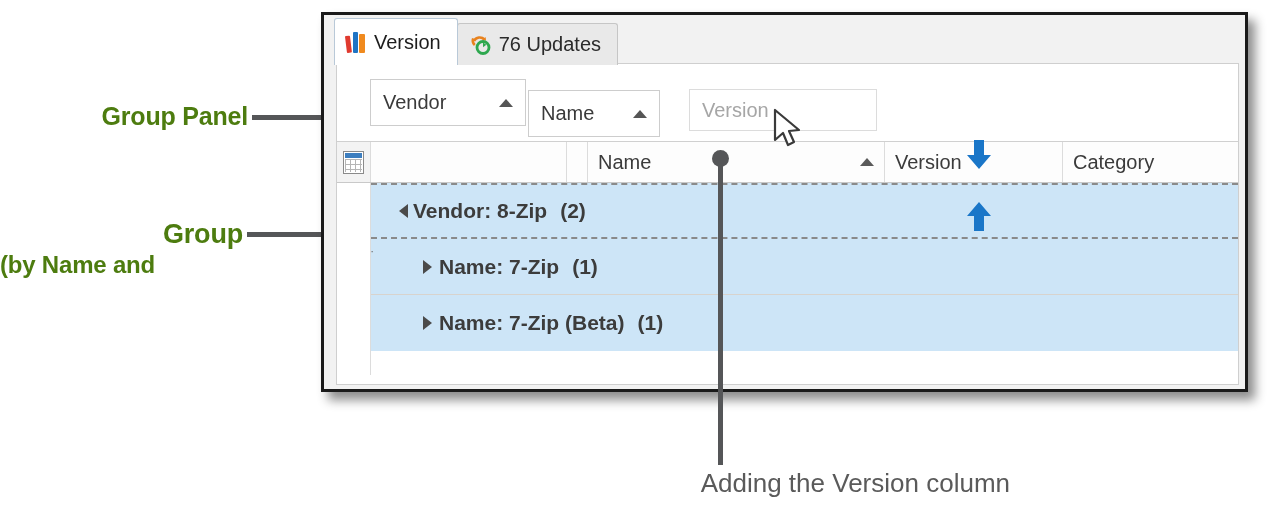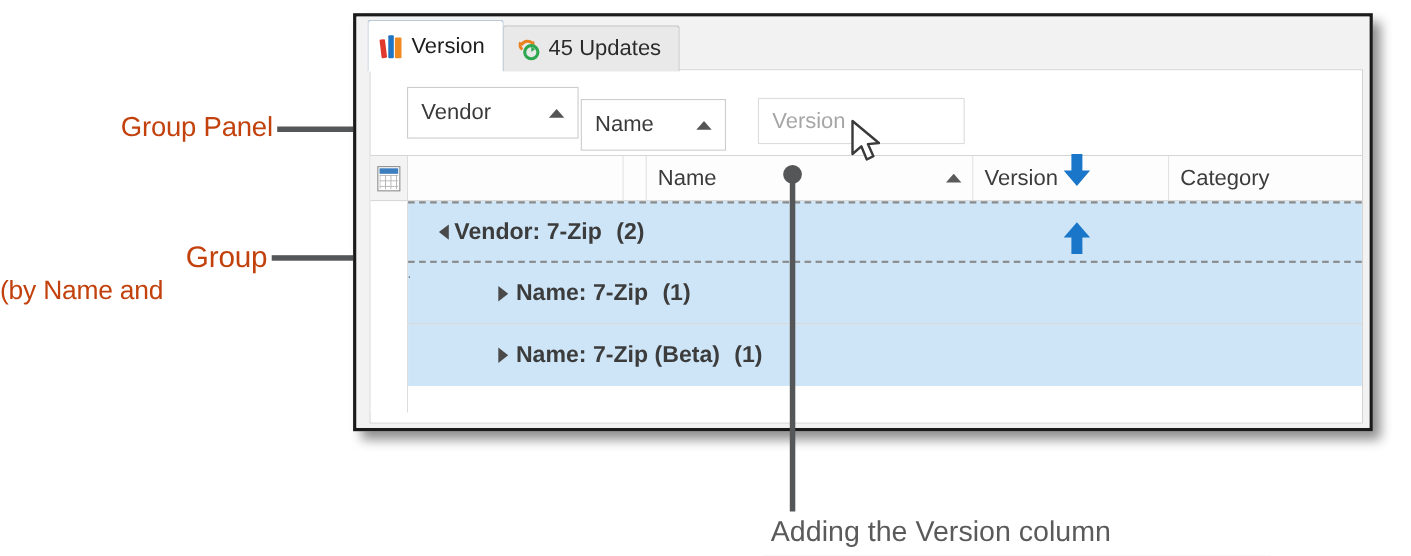--- a/index.html
+++ b/index.html
@@ -9,22 +9,22 @@
     background:#ffffff;
     font-family:"Liberation Sans", sans-serif;
     position:relative;
     overflow:hidden;
     -webkit-font-smoothing:antialiased;
   }
 
   
   .annot-label {
     position:absolute;
-    color:#c2410c;
-    font-weight:normal;
+    color:#4d7c0f;
+    font-weight:bold;
     text-align:right;
     line-height:1.22;
     letter-spacing:-0.2px;
   }
   #annot-group-panel { left:0; top:101px; width:248px; font-size:25px; }
   #annot-group       { left:0; top:218px; width:243px; font-size:27px; }
   #annot-group-sub   { left:0; top:250px; width:243px; font-size:24px; text-align:left; }
 
   .leader-line {
     position:absolute;
@@ -267,21 +267,21 @@
   .expander-right {
     width:0; height:0;
     border-top:7px solid transparent;
     border-bottom:7px solid transparent;
     border-left:9px solid #4a4a4a;
     margin-right:7px;
     flex:none;
   }
   .group-count { margin-left:13px; font-weight:bold; }
   .indent-1 { padding-left:28px; }
-  .indent-2 { padding-left:82px;text-align:center; }
+  .indent-2 { padding-left:52px;text-align:center; }
 
   
   #mouse-cursor { position:absolute; left:772px; top:108px; z-index:40; }
   
   #row-tick {
     position:absolute; left:370px; top:243px;
     font-size:13px; color:#777; z-index:55;
   }
 </style>
 </head>
@@ -313,21 +313,21 @@
       <div class="tab">
         <span class="refresh-icon">
           <svg width="21" height="21" viewBox="0 0 21 21">
             <path d="M4 7 a6.5 6.5 0 0 1 10.5 -1.5" fill="none" stroke="#e8821e" stroke-width="2.6"></path>
             <path d="M15.5 3 l0.6 3.6 l-3.6 -0.5 z" fill="#e8821e"></path>
             <path d="M3.2 4.4 a6 6 0 0 0 1.6 6.6" fill="none" stroke="#e8821e" stroke-width="2.6"></path>
             <circle cx="13" cy="13.5" r="6" fill="none" stroke="#2ea84f" stroke-width="2.8"></circle>
             <path d="M13 8.4 l3.4 2.4 l-3.4 2.4 z" fill="#2ea84f"></path>
           </svg>
         </span>
-        <span>45 Updates</span>
+        <span>76 Updates</span>
       </div>
     </div>
 
     <div id="content-panel">
 
       <div id="group-panel">
 
         <div class="group-chip" id="chip-vendor">
           <span class="chip-label">Vendor</span>
           <span class="sort-asc"></span>
@@ -373,21 +373,21 @@
             <span>Category</span>
           </div>
         </div>
 
         <div class="grid-body">
 
           <div class="row" id="row-vendor">
             <div class="rowgutter"></div>
             <div class="rowbody indent-1">
               <span class="expander-down"></span>
-              <span>Vendor: 7-Zip</span>
+              <span>Vendor: 8-Zip</span>
               <span class="group-count">(2)</span>
             </div>
           </div>
 
           <div class="row" id="row-name-1">
             <div class="rowgutter"></div>
             <div class="rowbody indent-2">
               <span class="expander-right"></span>
               <span>Name: 7-Zip</span>
               <span class="group-count">(1)</span>

